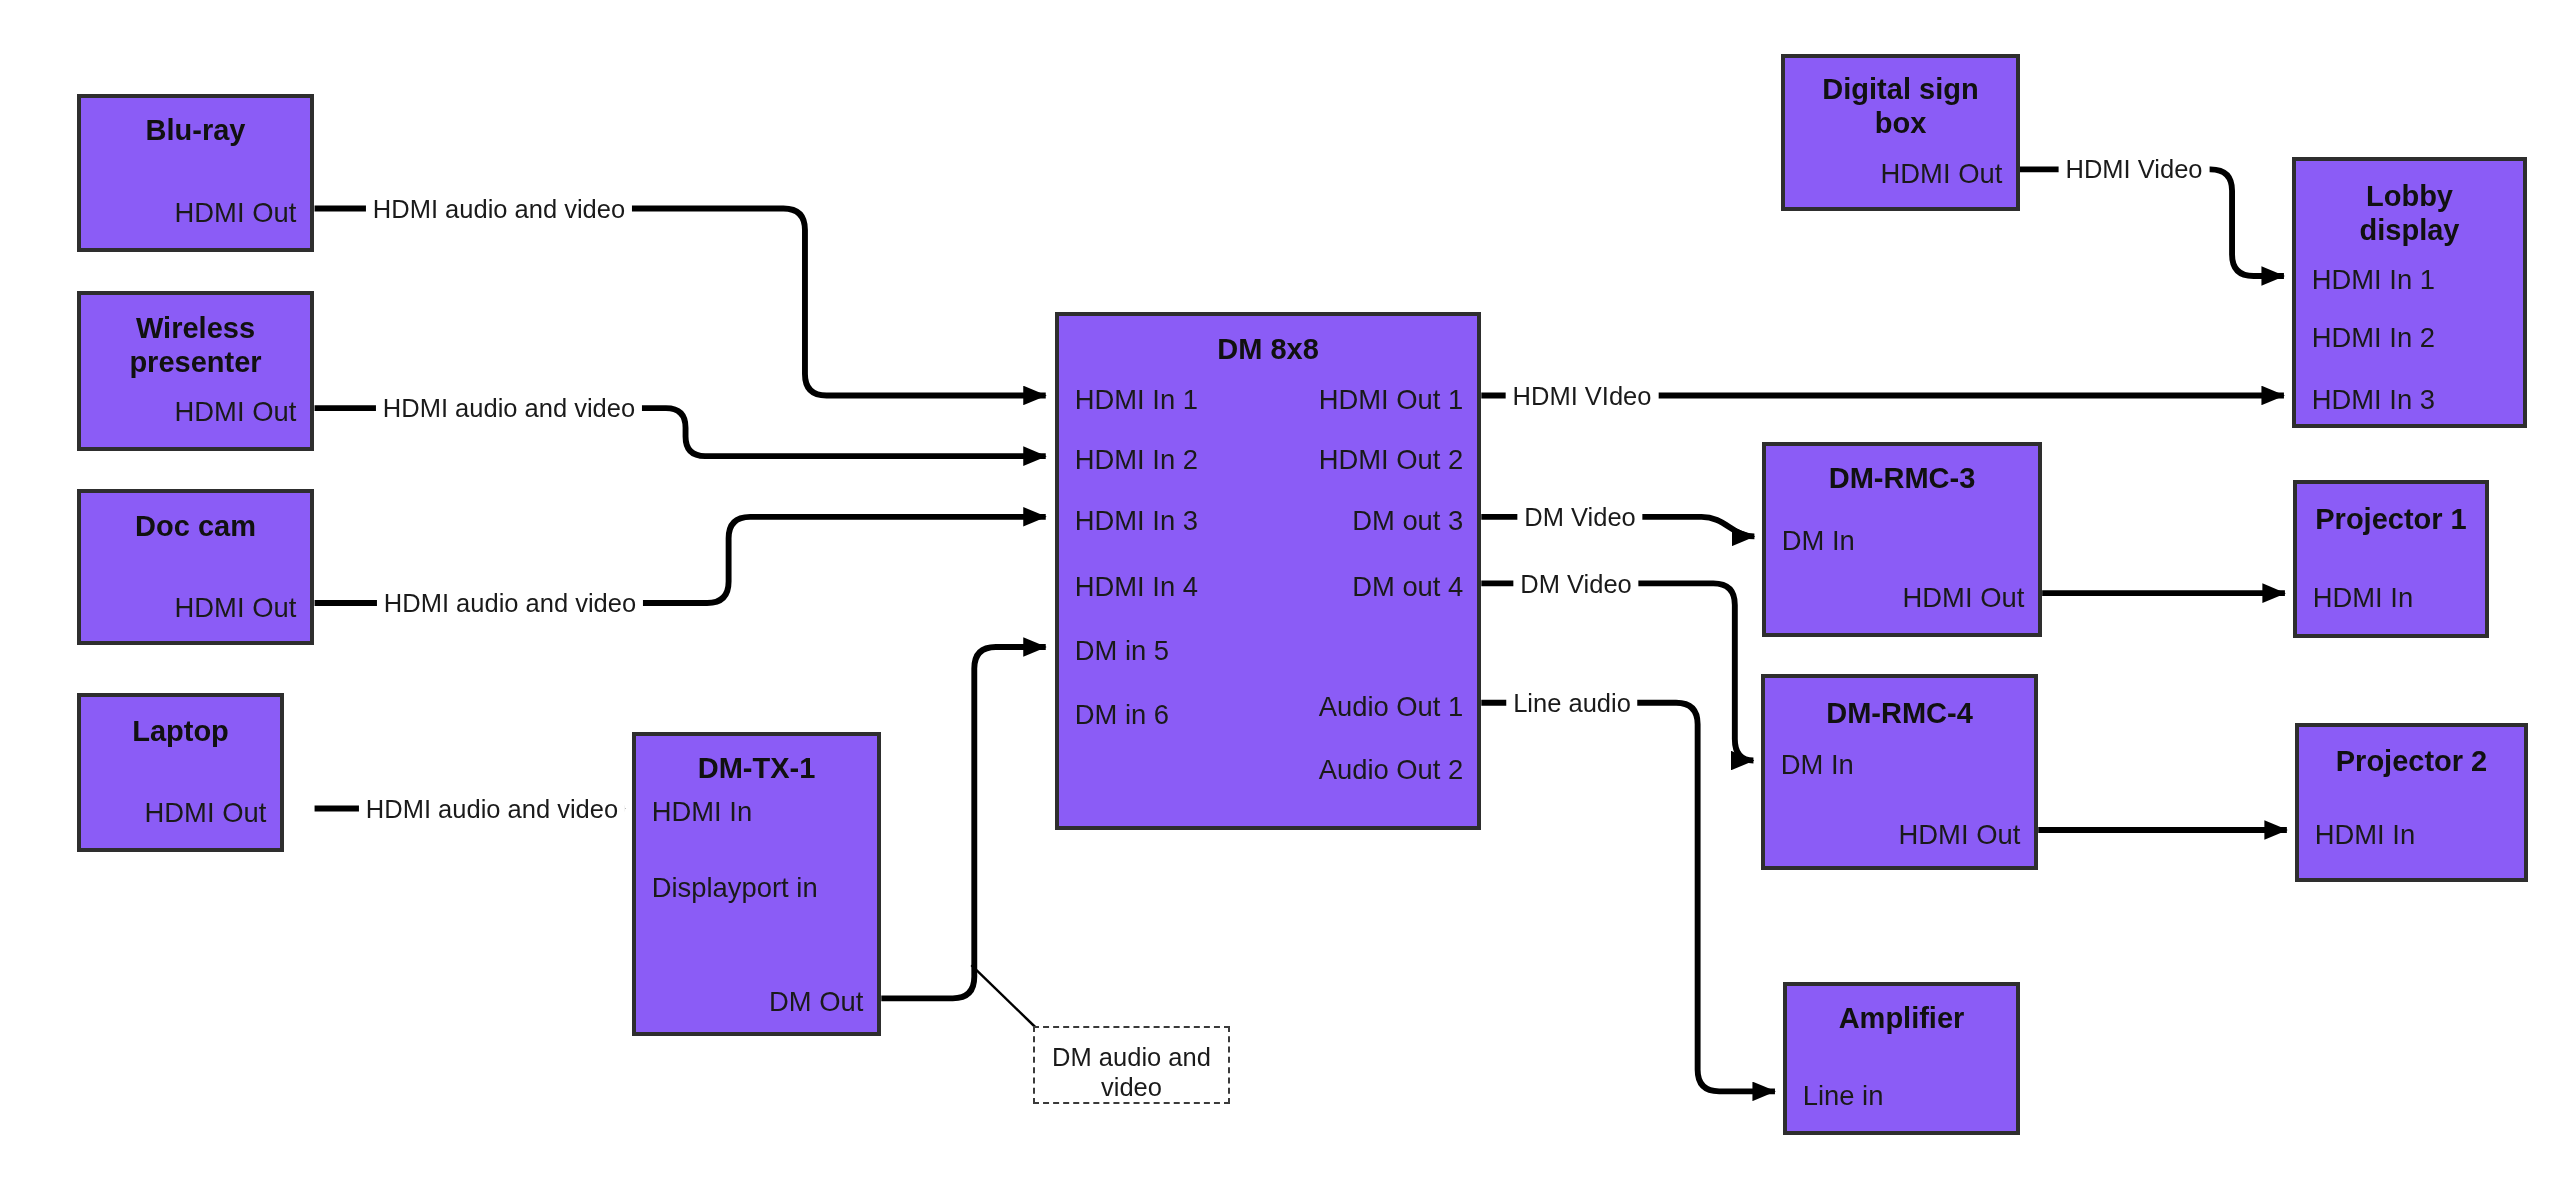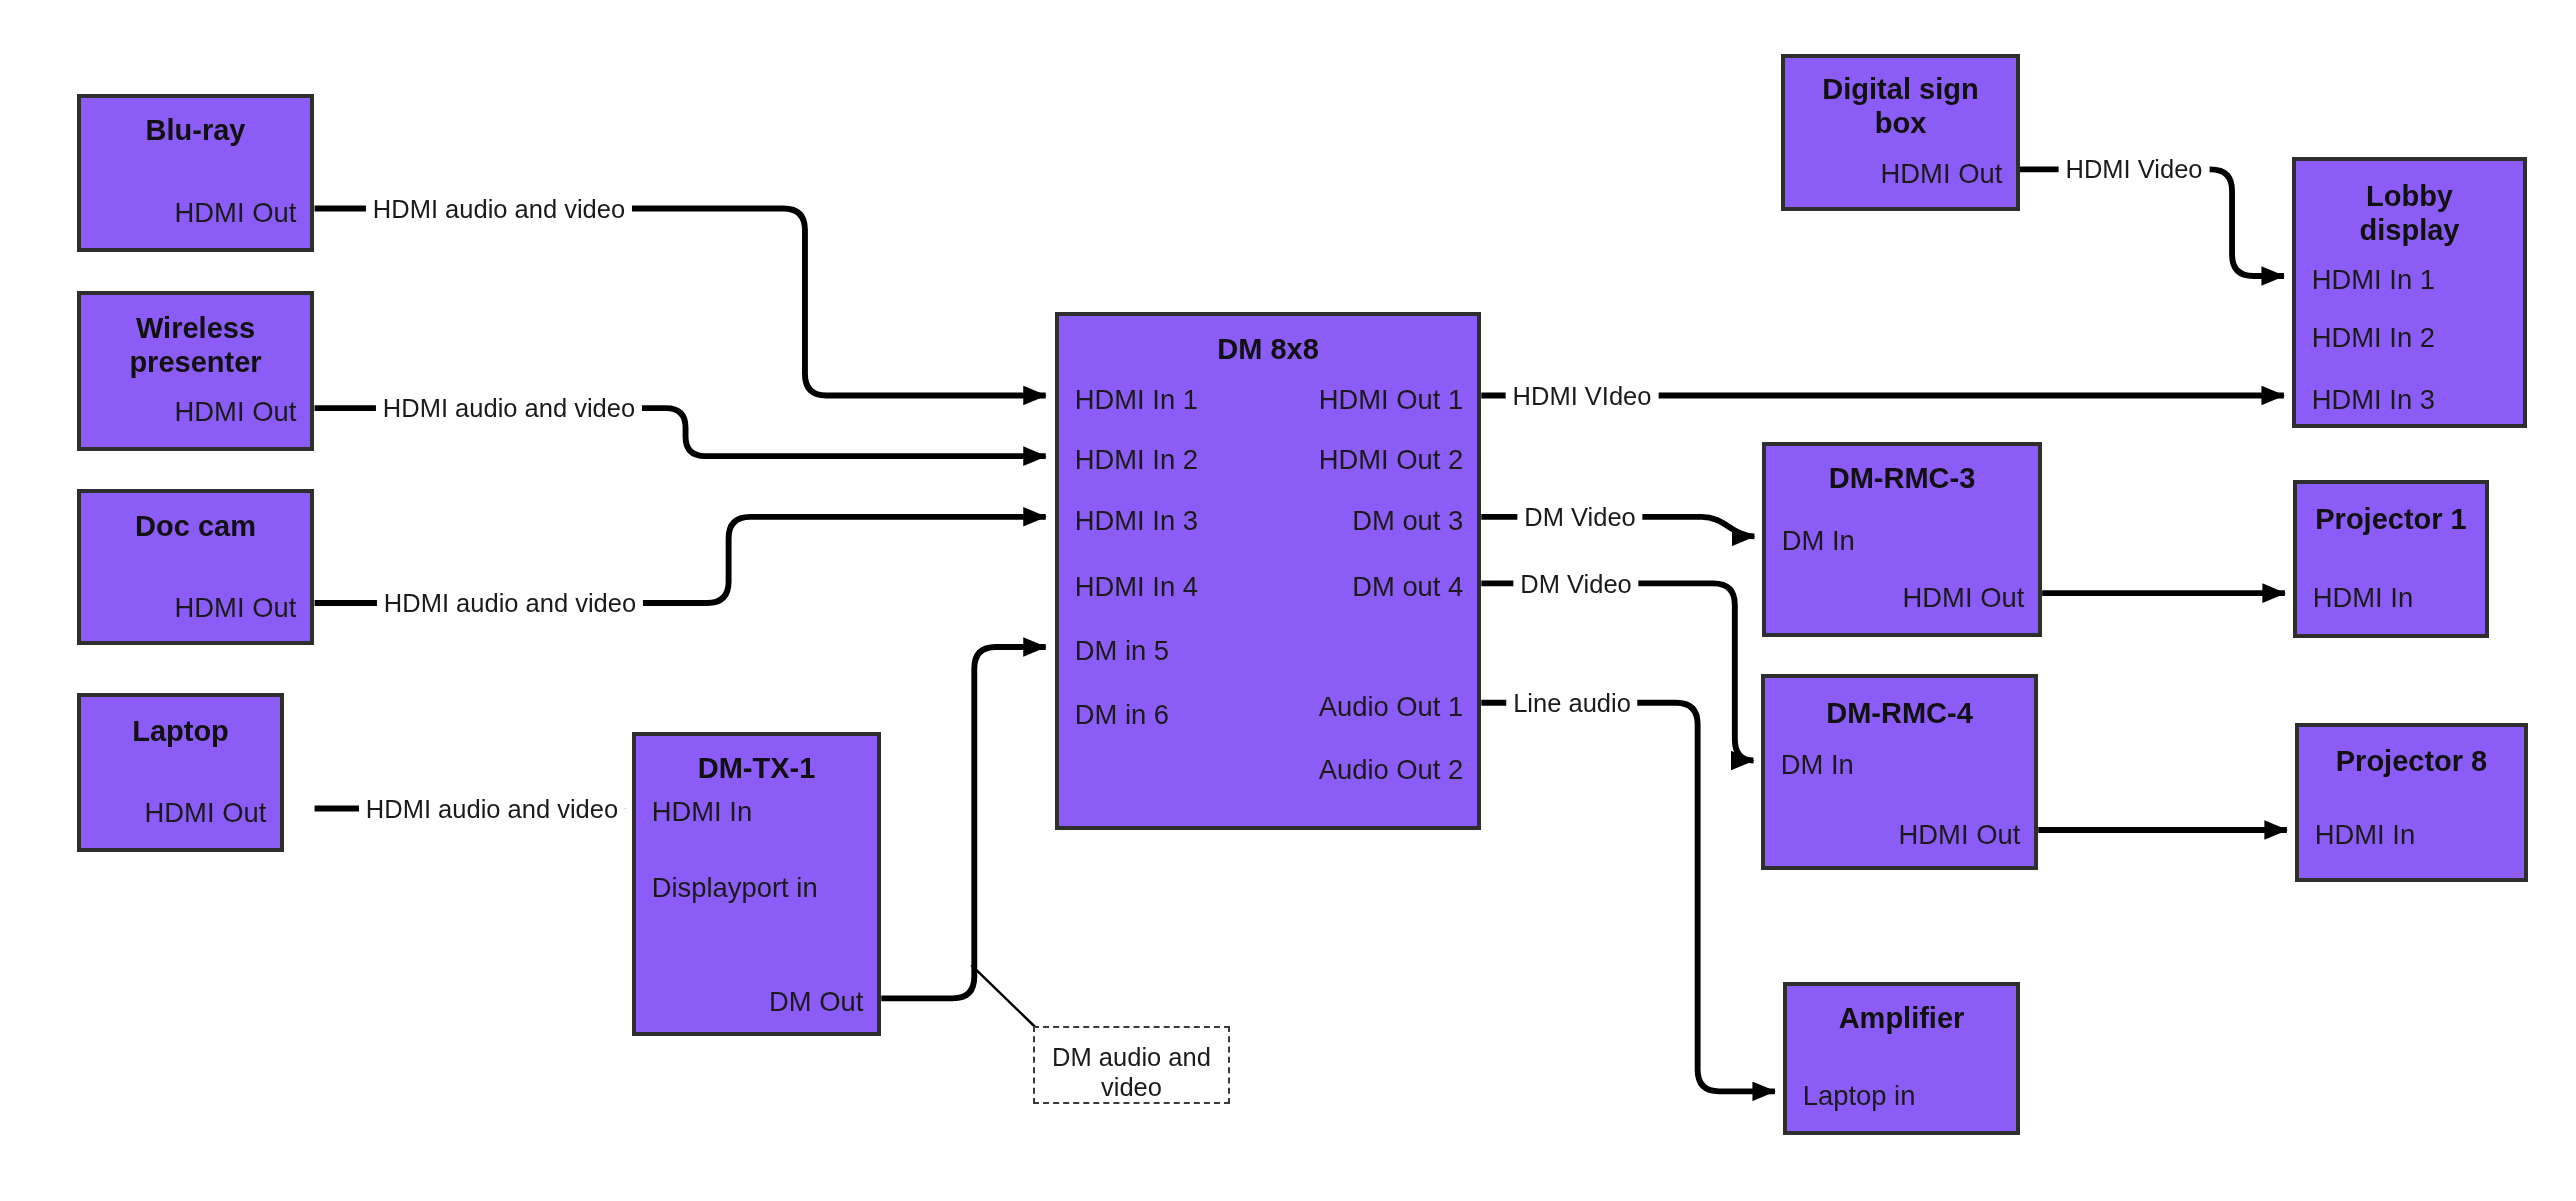--- a/index.html
+++ b/index.html
@@ -156,27 +156,27 @@
     <div class="port left" style="top:114px;">HDMI In</div>
   </div>
 
   <div class="node" style="left:1761px;top:674px;width:277px;height:196px;">
     <div class="node-title" style="top:17.6px;">DM-RMC-4</div>
     <div class="port left" style="top:87px;">DM In</div>
     <div class="port right" style="top:157px;">HDMI Out</div>
   </div>
 
   <div class="node" style="left:2295px;top:723px;width:233px;height:159px;">
-    <div class="node-title" style="top:16.6px;">Projector 8</div>
+    <div class="node-title" style="top:16.6px;">Projector 2</div>
     <div class="port left" style="top:108px;">HDMI In</div>
   </div>
 
   <div class="node" style="left:1783px;top:982px;width:237px;height:153px;">
     <div class="node-title" style="top:14.7px;">Amplifier</div>
-    <div class="port left" style="top:110px;">Laptop in</div>
+    <div class="port left" style="top:110px;">Line in</div>
   </div>
 
   <div class="wire-label" style="left:499px;top:209px;">HDMI audio and video</div>
   <div class="wire-label" style="left:509px;top:408px;">HDMI audio and video</div>
   <div class="wire-label" style="left:510px;top:603px;">HDMI audio and video</div>
   <div class="wire-label" style="left:492px;top:809px;">HDMI audio and video</div>
   <div class="wire-label" style="left:1582px;top:396px;">HDMI VIdeo</div>
   <div class="wire-label" style="left:2134px;top:169px;">HDMI Video</div>
   <div class="wire-label" style="left:1580px;top:517px;">DM Video</div>
   <div class="wire-label" style="left:1576px;top:584px;">DM Video</div>

